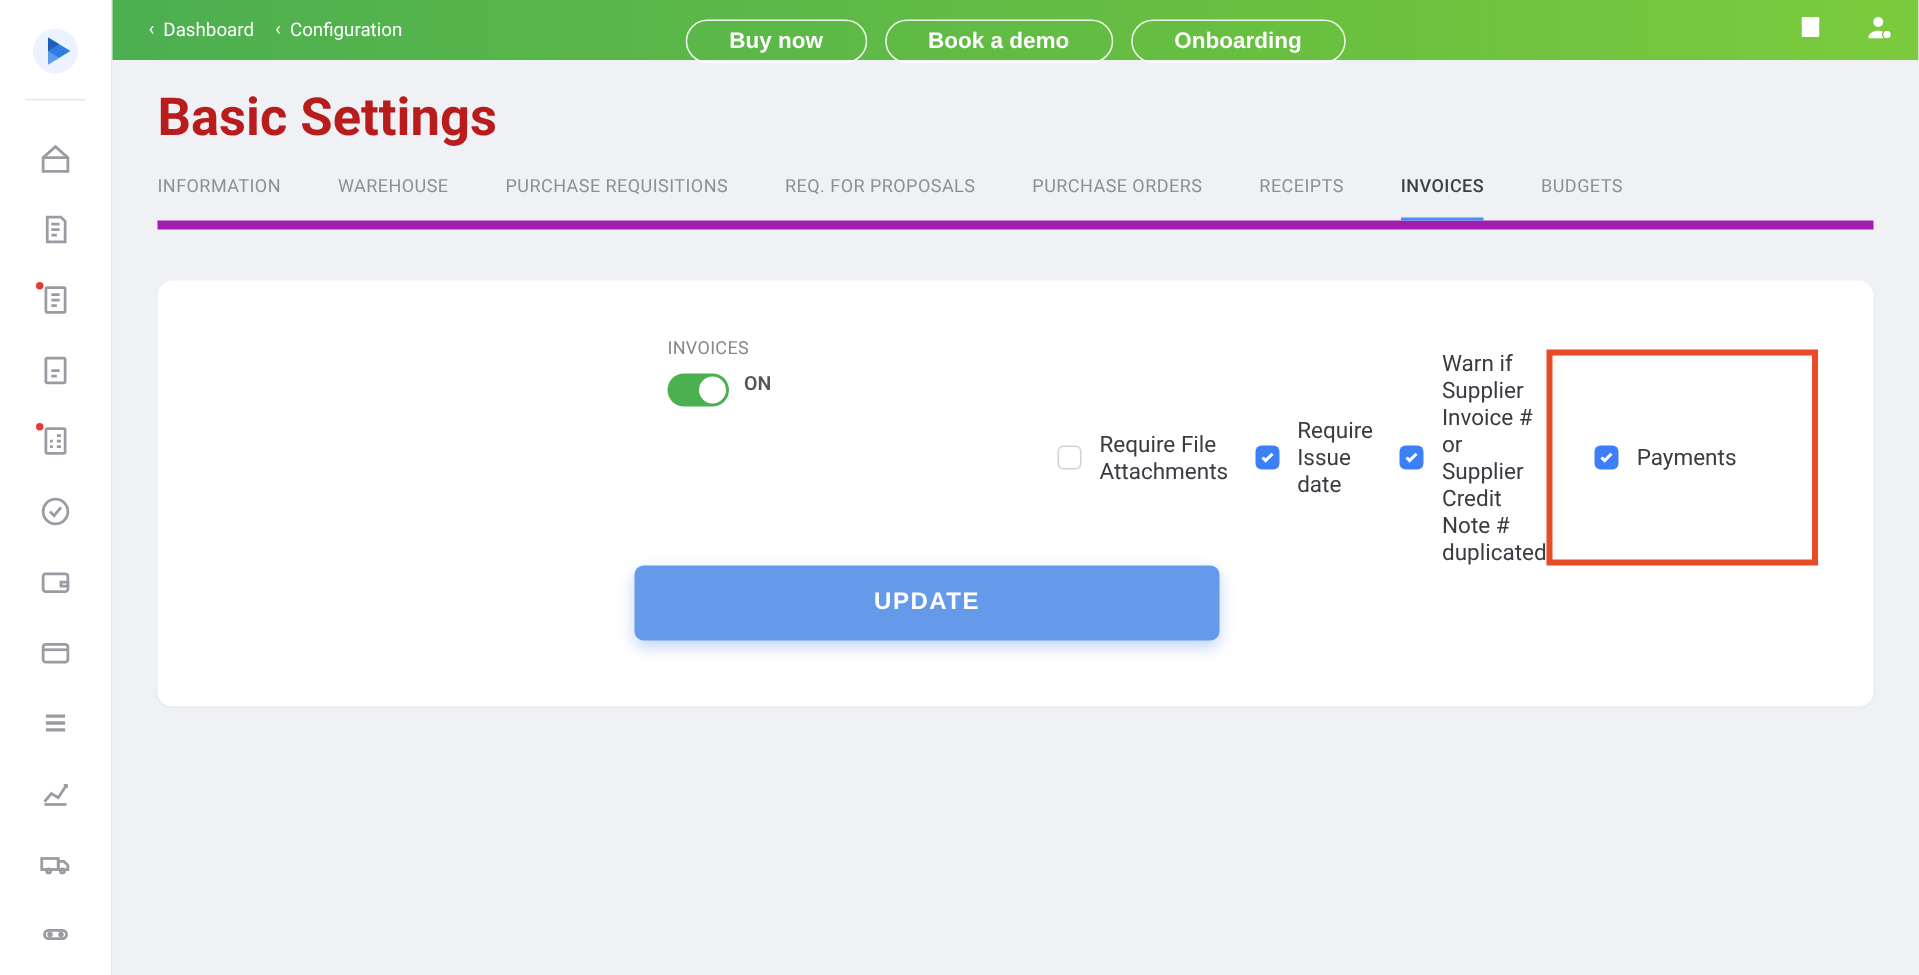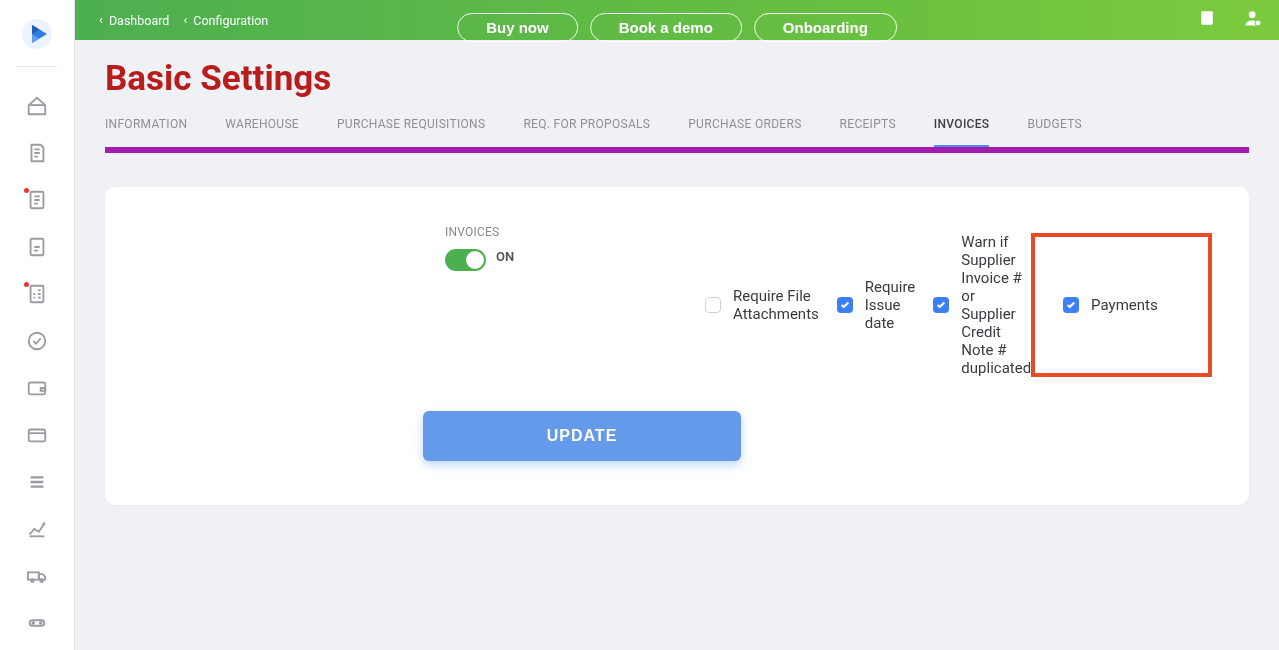--- a/index.html
+++ b/index.html
@@ -192,23 +192,22 @@
       border: 4px solid #ea4b27;
       padding: 14px 50px 14px 28px;
       margin-left: -18px;
       display: inline-flex;
       align-items: center;
       gap: 12px;
       width: fit-content;
     }
     .highlight-box .check-row { gap: 12px; }
     .update-btn {
-      margin-top: 34px;
       margin-left: 278px;
-      width: 318px;
+      width: 390px;
       height: 50px;
       background: #6599ea;
       color: #fff;
       font-size: 16px;
       font-weight: 700;
       letter-spacing: 1px;
       border: none;
       border-radius: 6px;
       cursor: pointer;
       box-shadow: 0 4px 10px rgba(101,153,234,0.4);

